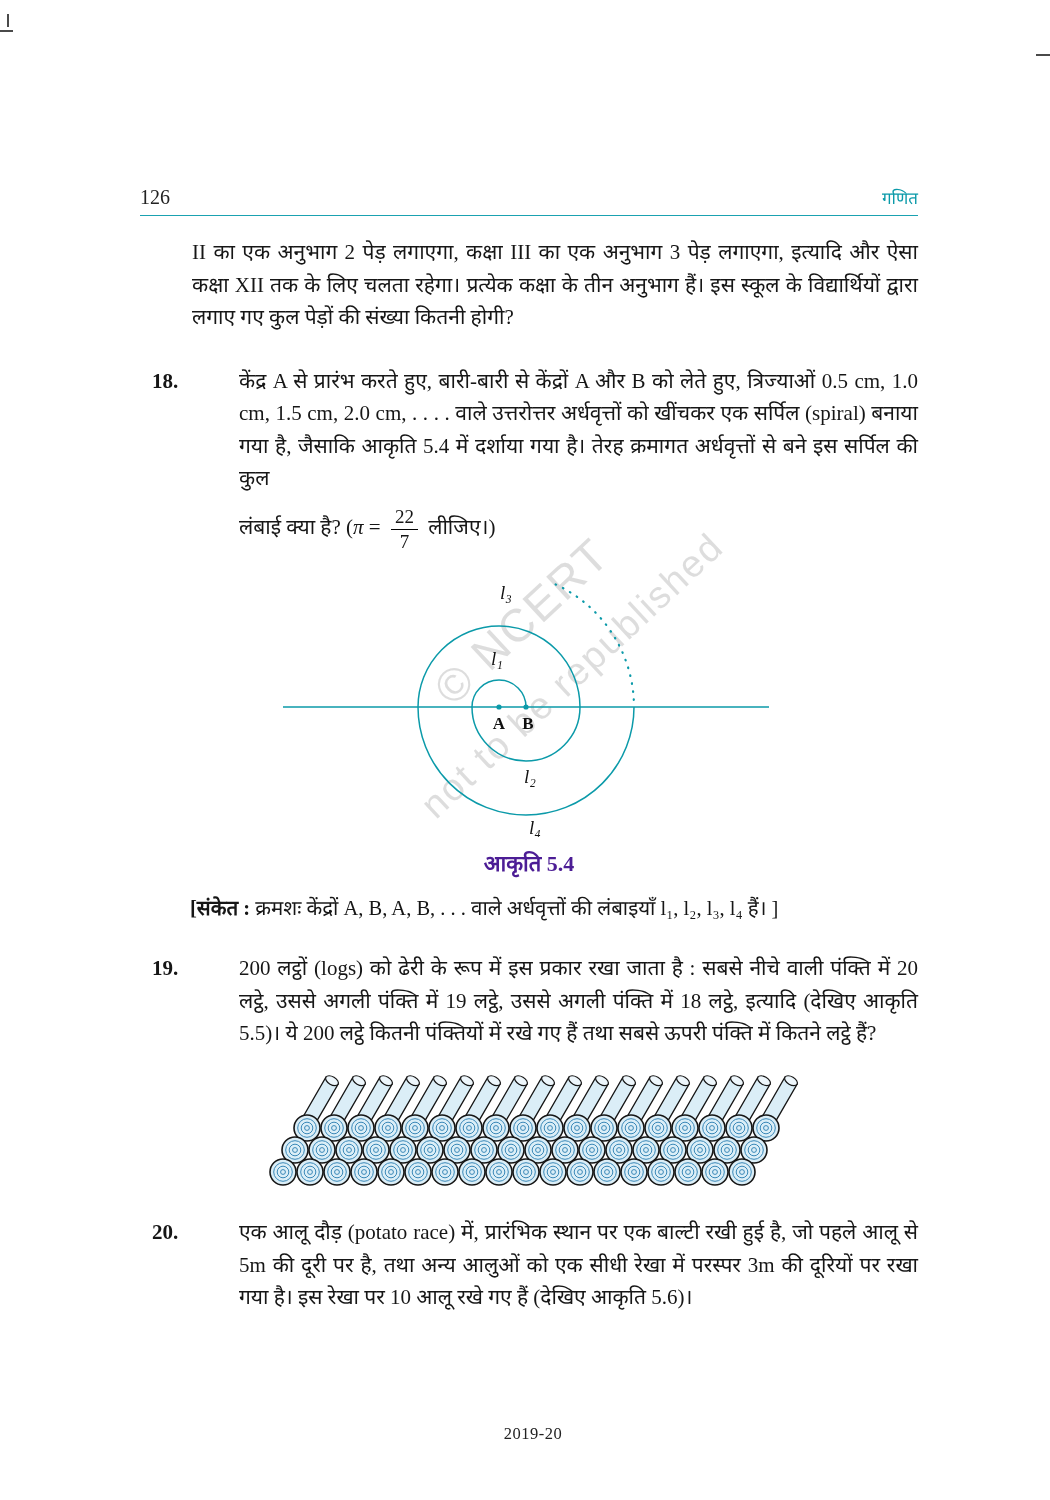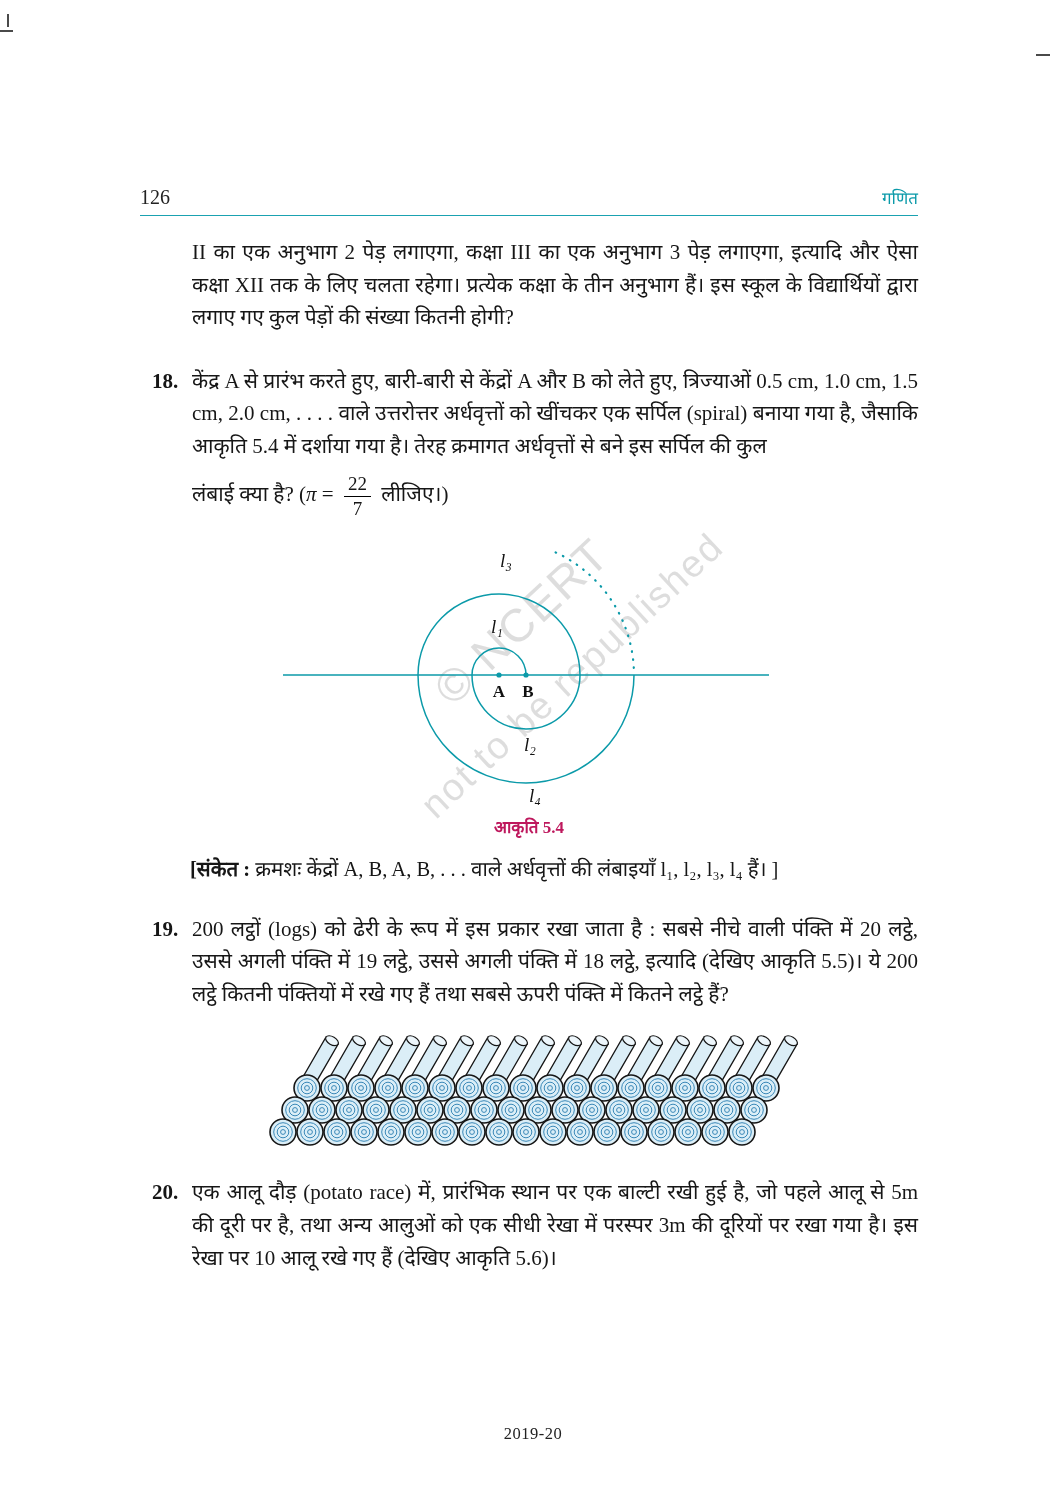--- a/index.html
+++ b/index.html
@@ -31,35 +31,35 @@
     display:flex; justify-content:space-between; align-items:flex-start;
     padding-bottom:6px; border-bottom:1.5px solid #1aa2b1;
   }
   .pgnum { font-size:20px; color:#222; }
   .subject { font-size:17px; color:#0b9aa9; }
 
   .intro {
     margin:20px 0 20px 52px; font-size:21px; line-height:1.55; text-align:justify;
   }
 
-  .question { display:flex; margin:31px 0 0 12px; font-size:21px; line-height:1.55; }
+  .question { display:flex; margin:31px 0 0 12px; font-size:21px; line-height:1.55;gap:47px; }
   .qnum { flex:0 0 40px; font-weight:bold; }
   .qbody { flex:1; text-align:justify; }
 
   .fracline { margin-top:10px; font-size:21px; }
   .pi { font-style:italic; }
   .frac {
     display:inline-block; vertical-align:middle; text-align:center;
     font-size:19px; line-height:1.25; margin:0 5px;
   }
   .frac .num { display:block; border-bottom:1.4px solid #000; padding:0 4px; }
   .frac .den { display:block; }
 
   .figure { text-align:center; margin:12px 0 4px; }
-  .caption { font-size:17px; font-weight:bold; color:#be185d; margin-top:6px; }
+  .caption { font-size:22px; font-weight:bold; color:#4c1d95; margin-top:6px; }
 
   .arc { fill:none; stroke:#0b9aa9; stroke-width:1.5; }
   .dotted { stroke-dasharray:0.6 7.5; stroke-linecap:round; stroke-width:2.2; }
   .baseline-line { stroke:#0b9aa9; stroke-width:1.3; }
   .dot { fill:#0b9aa9; }
   .llabel { font-style:italic; font-size:19px; fill:#111; font-family:"Liberation Serif",serif; }
   .ablabel { font-weight:bold; font-size:17px; fill:#111; font-family:"Liberation Serif",serif; }
 
   .hintline { margin:16px 0 4px 50px; font-size:20.5px; }
   .hint-label { font-weight:bold; }

